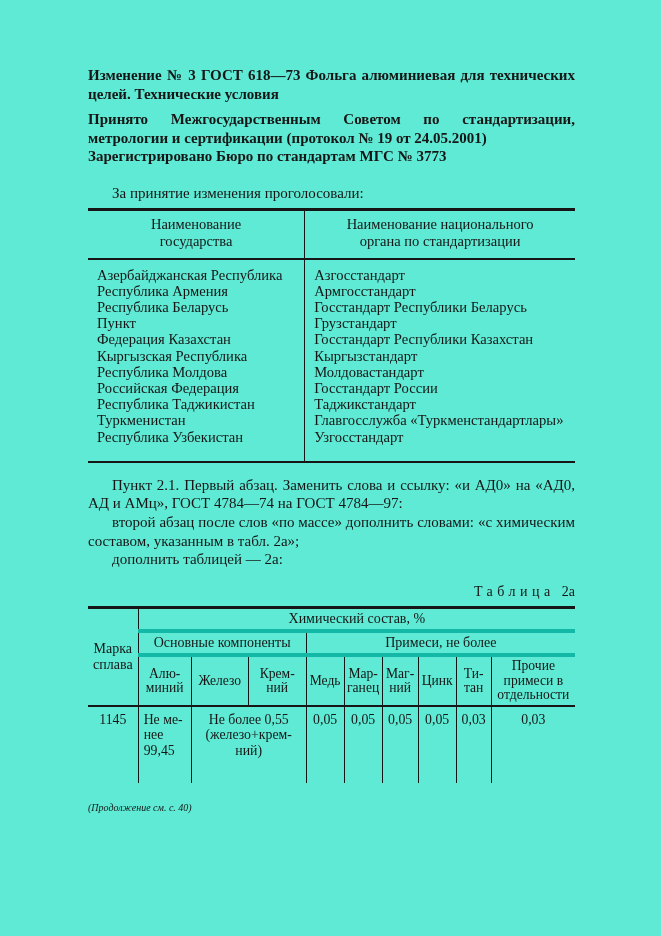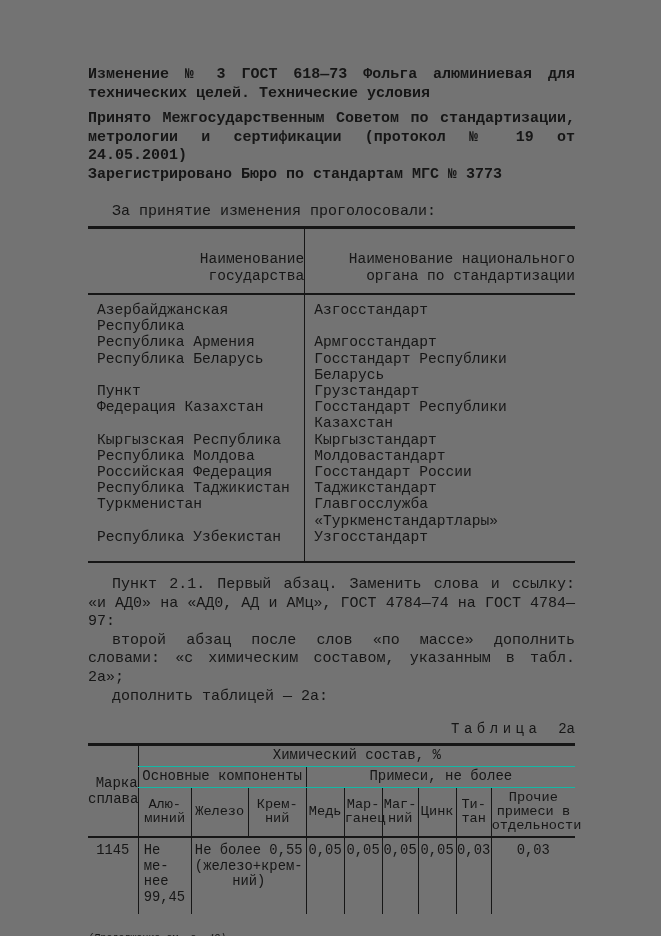--- a/index.html
+++ b/index.html
@@ -1,56 +1,56 @@
 <!DOCTYPE html>
 <html><head>
 <meta charset="utf-8">
 <style>
   html,body{margin:0;padding:0;background:#ffffff;}
   .page{
     position:relative;
     width:661px;height:936px;
-    background:#737373;
+    background:#5eead4;
     color:#161616;
-    font-family:Liberation Mono, monospace;
+    font-family:Liberation Serif, serif;
     overflow:hidden;
   }
   .content{position:absolute;left:88px;top:66px;width:487px;}
   p{margin:0;}
   .b{font-weight:bold;}
   .head-title{font-size:15px;line-height:18.5px;text-align:justify;margin-bottom:7px;}
   .head-line{font-size:15px;line-height:18.5px;text-align:justify;}
   .intro{margin-top:19px;margin-bottom:6px;font-size:15px;text-indent:24px;}
   
   table{border-collapse:collapse;}
   .vote-table{width:100%;border-top:3px solid #161616;border-bottom:2px solid #161616;margin-bottom:13px;}
   .vote-table th{
-    font-weight:normal;text-align:right;white-space:pre-line;
+    font-weight:normal;text-align:center;white-space:pre-line;
     border-bottom:2px solid #161616;
-    font-size:14.5px;line-height:17px;padding:22px 0 8px;
+    font-size:14.5px;line-height:17px;padding:5px 0 8px;
   }
   .vote-table th+th, .vote-table td+td{border-left:1px solid #161616;}
   .vote-table td{font-size:14.6px;line-height:16.2px;padding:0 0 0 9px;vertical-align:top;}
   .vote-table tbody tr:first-child td{padding-top:7px;}
   .vote-table tbody tr:last-child td{padding-bottom:16px;}
   
   .para{font-size:15px;line-height:18.6px;text-align:justify;text-indent:24px;}
   
   .caption{margin-top:15px;margin-bottom:6px;text-align:right;font-size:14px;}
   .caption .word{letter-spacing:4.5px;}
   .chem{width:100%;table-layout:fixed;border-top:3px solid #161616;}
   .chem td{font-size:13.6px;line-height:15px;padding:0;}
   .c{text-align:center;}
   .pre{white-space:pre-line;}
   .bl{border-left:1px solid #161616;}
-  .bb{border-bottom:1px solid #14b8a6;}
+  .bb{border-bottom:4px solid #14b8a6;}
   .bb2{border-bottom:2px solid #161616;}
   .chem .grp{padding:2px 0 3px;font-size:14px;}
   .chem .sub{vertical-align:middle;height:48px;line-height:14.2px;}
-  .chem .mark-cell{vertical-align:middle;font-size:14px;line-height:16px;text-align:right;}
+  .chem .mark-cell{vertical-align:middle;font-size:14px;line-height:16px;}
   .chem .data-row td{vertical-align:top;height:71px;padding-top:5px;font-size:13.8px;line-height:15.5px;}
   .chem .data-row .lft{text-align:left;padding-left:5px;}
   .cont-note{margin-top:19px;font-style:italic;font-size:10px;}
 </style>
 </head>
 <body>
 
 <div class="page">
   <div class="content">
 

